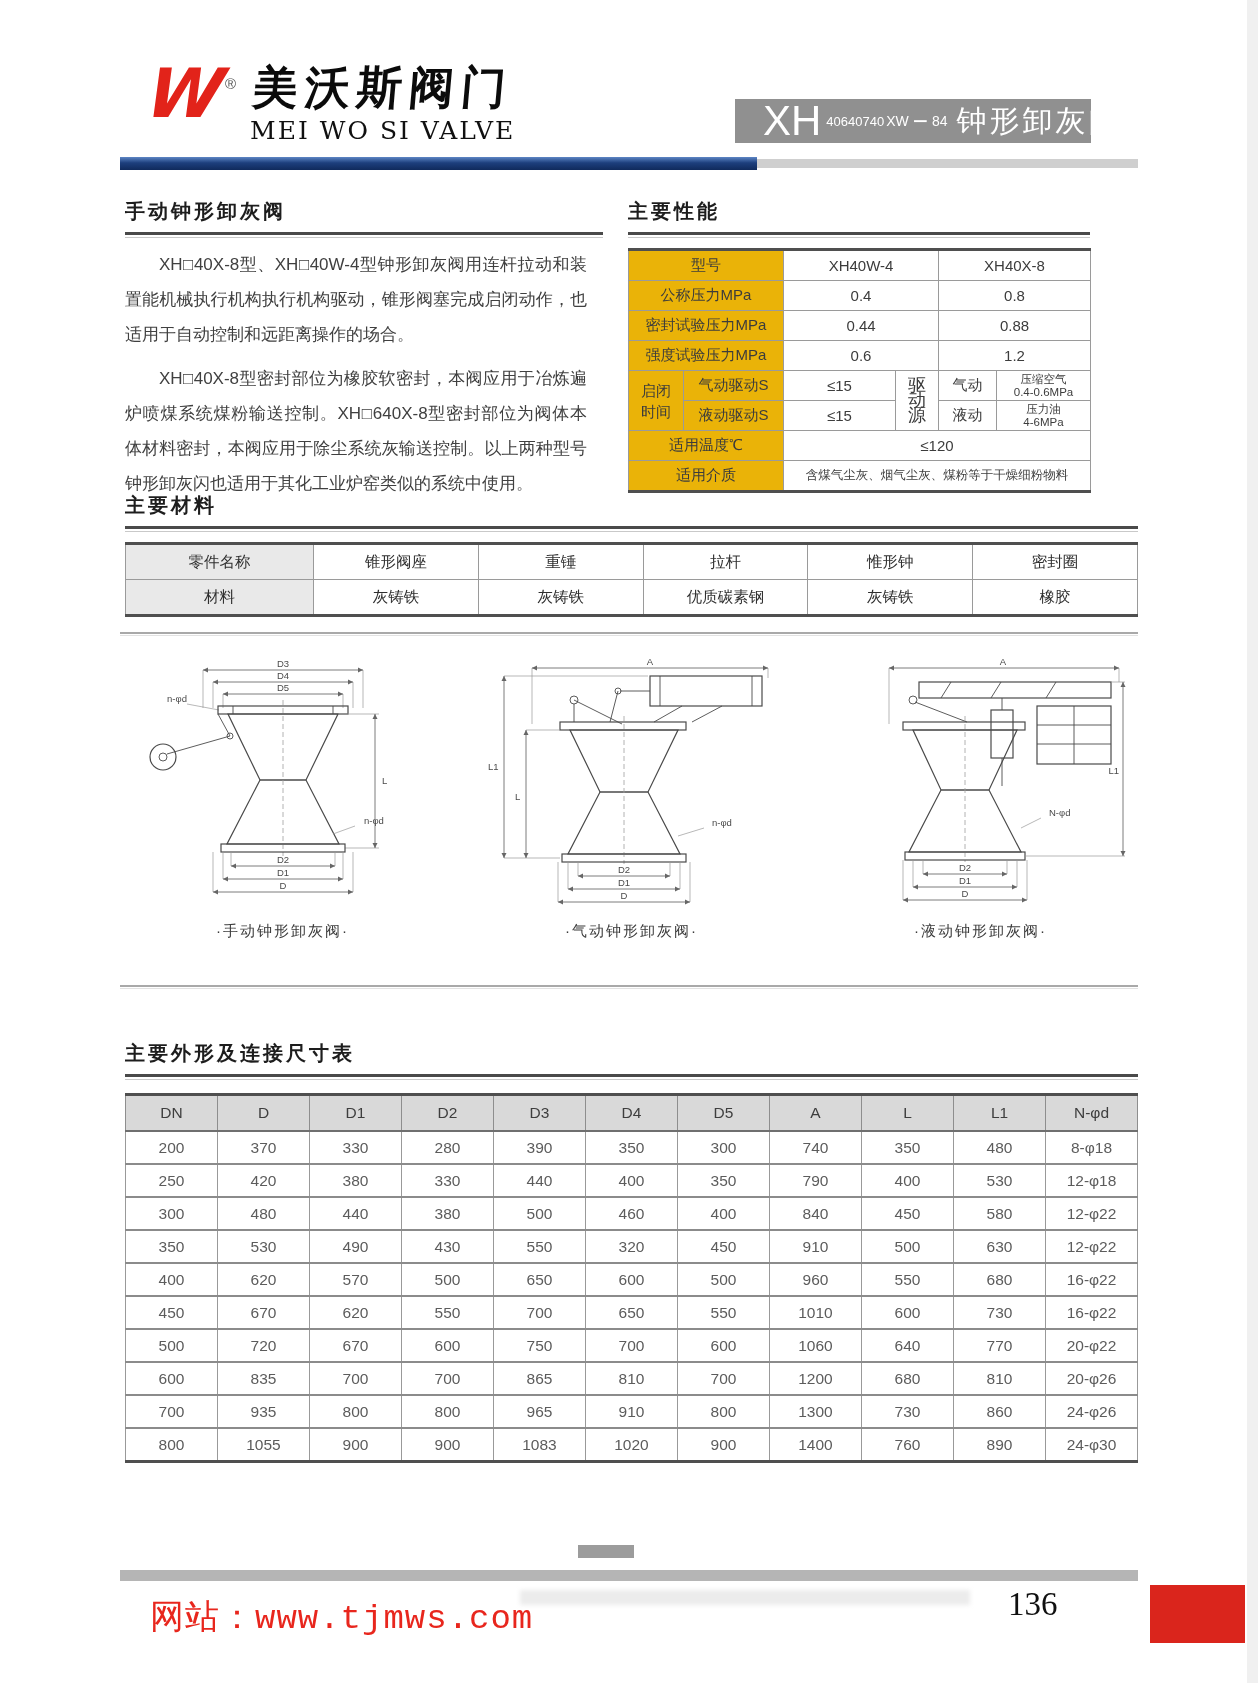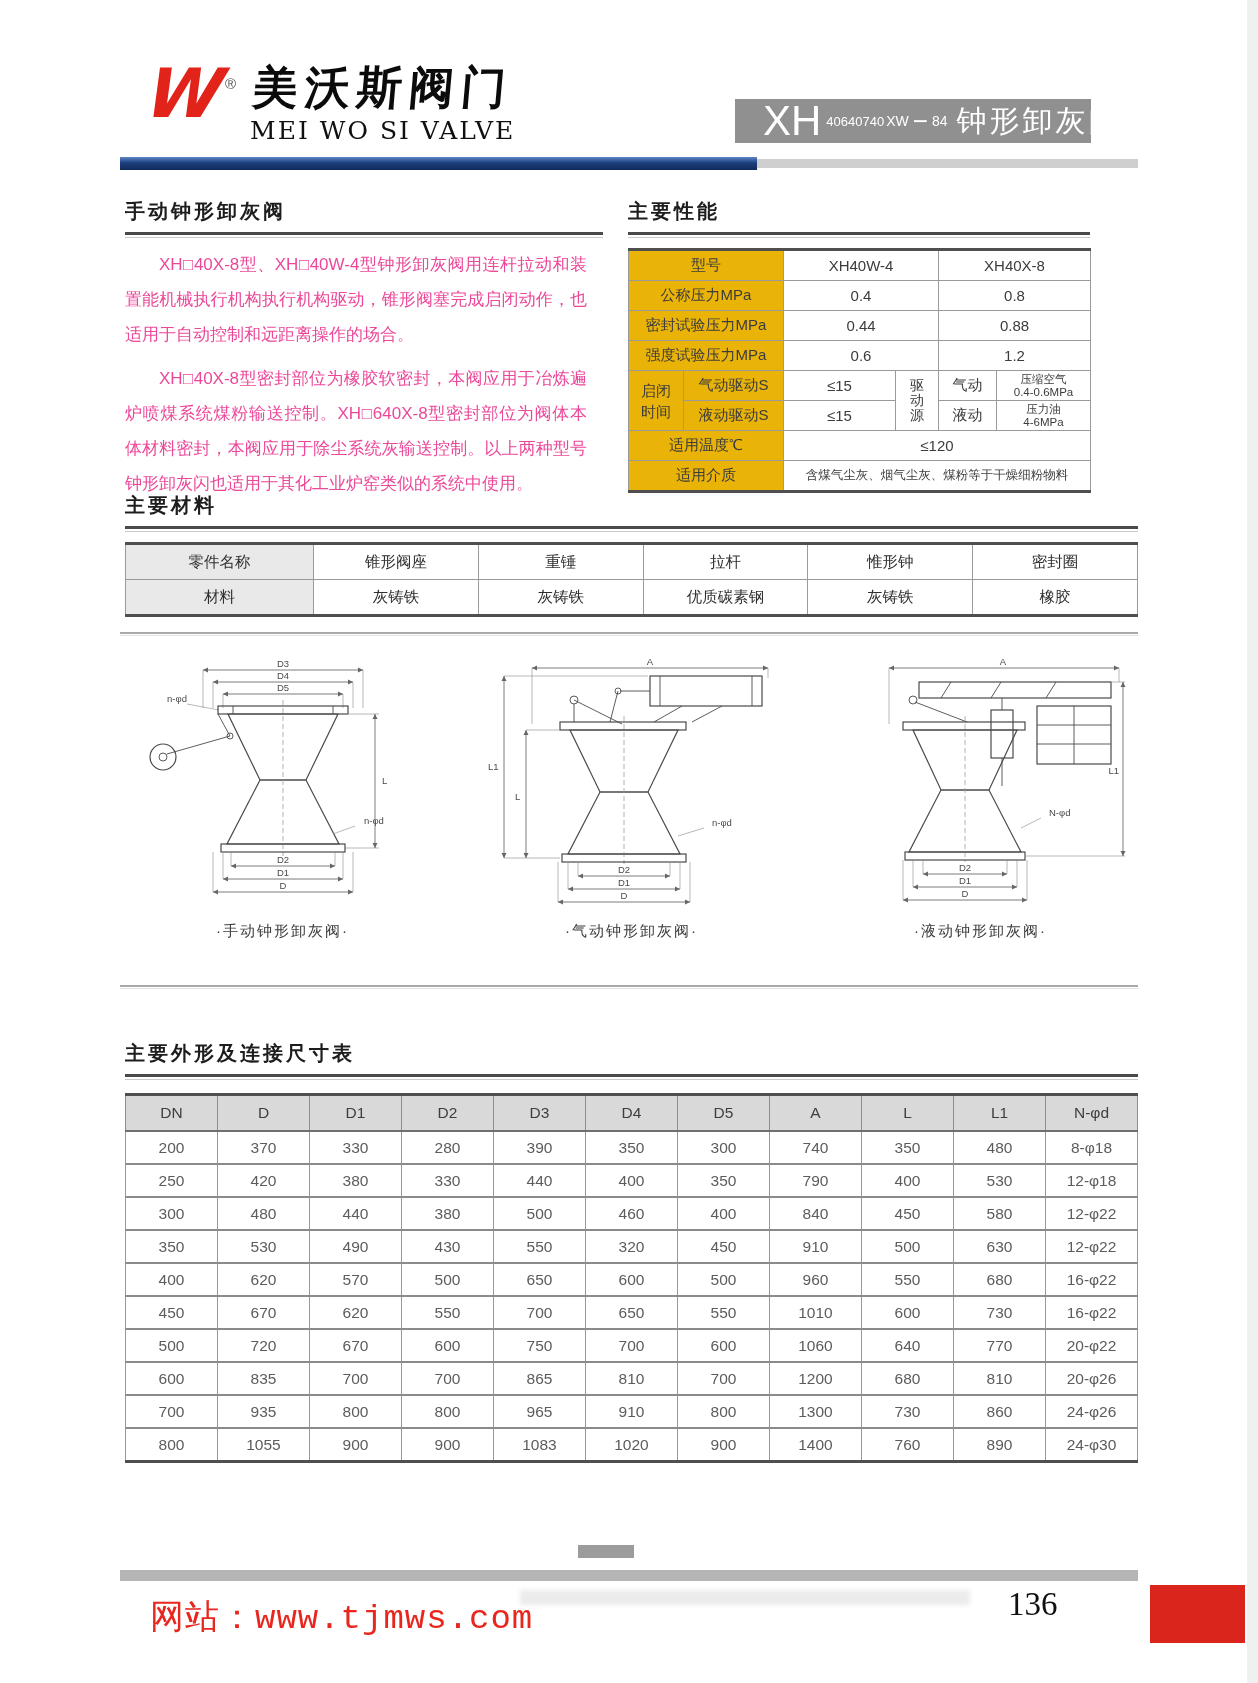--- a/index.html
+++ b/index.html
@@ -33,31 +33,31 @@
             background:linear-gradient(180deg,#5d86c5 0%,#1d3f7d 45%,#102a5c 100%);}
   .gray-bar{position:absolute;left:757px;top:159px;width:381px;height:9px;background:#cfcfcf;}
 
   
   .sec-heading{font-size:20px;font-weight:bold;letter-spacing:3px;color:#1d1d1d;}
   .h-rule{margin-top:7px;border-top:3px solid #4a4a4a;border-bottom:1px solid #c9c9c9;height:2px;}
 
   
   .features{position:absolute;left:125px;top:198px;width:478px;}
   .features p{font-size:17px;line-height:35px;text-indent:2em;text-align:justify;
-              color:#ec4899;margin:9px 16px 0 0;}
+              color:#404040;margin:9px 16px 0 0;}
 
   
   .performance{position:absolute;left:628px;top:198px;width:462px;}
   .perf-table{border-collapse:collapse;table-layout:fixed;width:462px;margin-top:10px;
               border-top:3px solid #4f4f4f;border-bottom:3px solid #4f4f4f;}
   .perf-table td{border:1px solid #9a9a9a;text-align:center;font-size:15px;color:#3c3c3c;
                  height:29px;padding:0 2px;overflow:hidden;}
   .perf-table td.lbl{background:#eab308;}
   .small2{font-size:11.5px;line-height:13px;display:block;}
-  .vtext{display:inline-block;width:1em;font-size:14px;line-height:15px;}
+  .vtext{display:inline-block;width:1em;font-size:18px;line-height:15px;}
   .tlabel span{display:block;font-size:15px;line-height:21px;}
 
   
   .materials{position:absolute;left:125px;top:492px;width:1013px;}
   .mat-table{border-collapse:collapse;table-layout:fixed;width:1013px;margin-top:10px;
              border-top:3px solid #4f4f4f;border-bottom:3px solid #4f4f4f;}
   .mat-table td{border:1px solid #9a9a9a;height:32px;text-align:center;font-size:15.5px;color:#2f2f2f;}
   .mat-table td.lbl{background:#e9e9e9;}
 
   .divider{position:absolute;left:120px;width:1018px;border-top:2px solid #a9a9a9;

